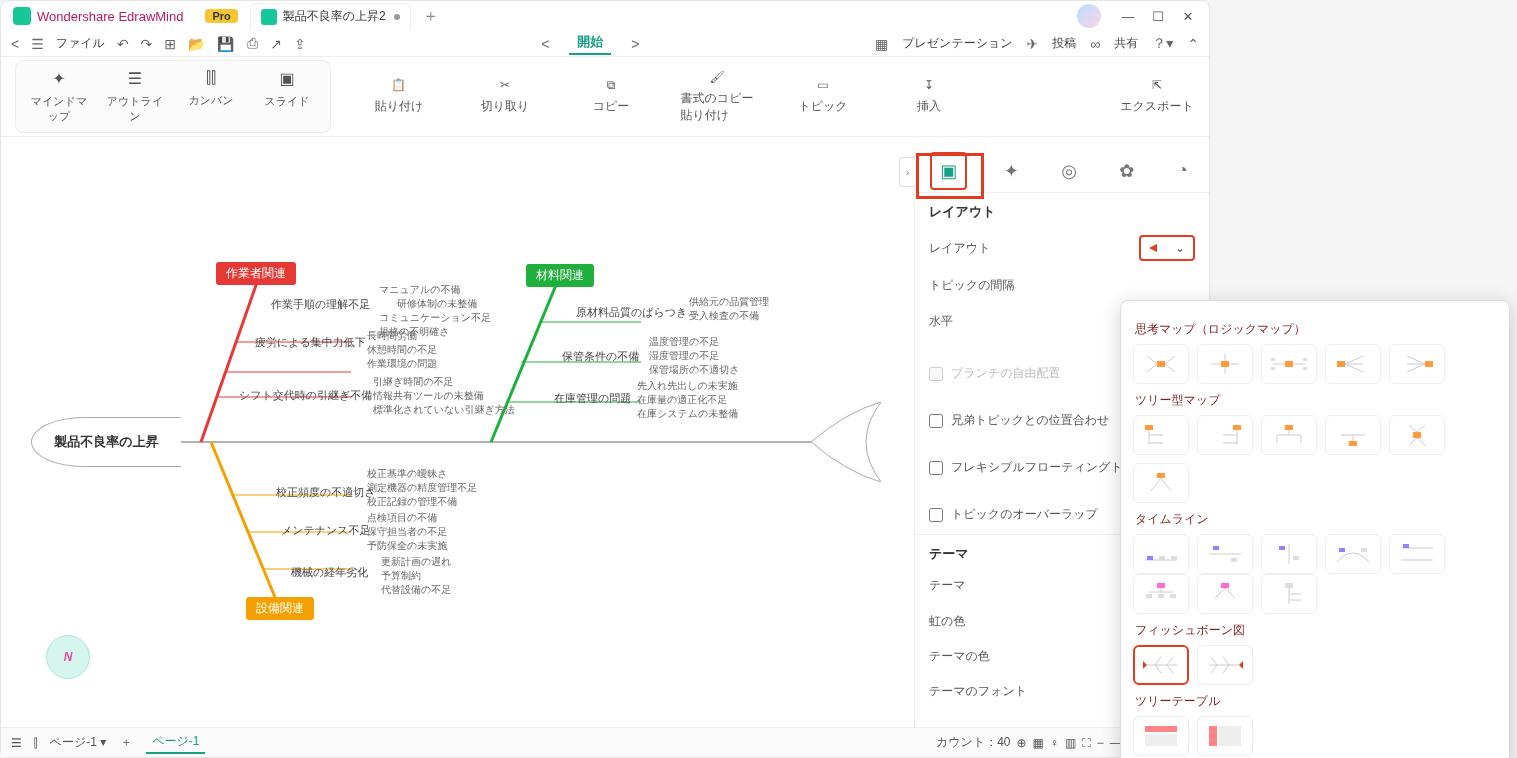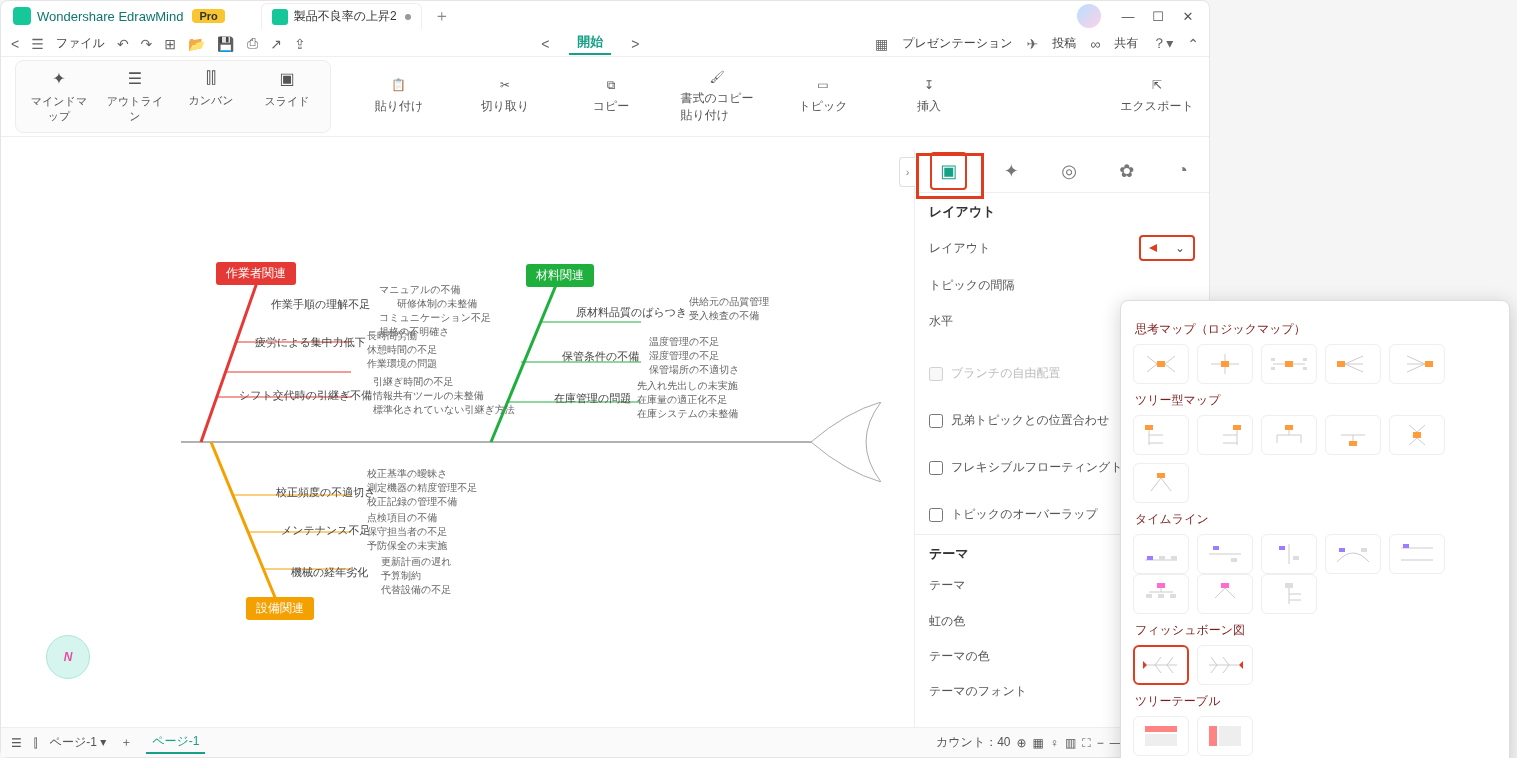--- a/index.html
+++ b/index.html
@@ -1,23 +1,23 @@
 <!DOCTYPE html>
 <html><head>
 <meta charset="utf-8">
 <style>
   *{margin:0;padding:0;box-sizing:border-box;font-family:"Segoe UI","Helvetica Neue",Arial,sans-serif;}
   body{width:1517px;height:758px;background:#f5f5f5;position:relative;font-size:12px;color:#333;}
   .app{width:1210px;height:758px;background:#fff;position:absolute;left:0;top:0;display:flex;flex-direction:column;border:1px solid #e5e5e5;border-radius:8px;}
   
   .titlebar{height:30px;display:flex;align-items:center;padding:0 6px;}
   .titlebar .logo{width:18px;height:18px;background:#16c79a;border-radius:4px;margin:0 6px;display:flex;align-items:center;justify-content:center;color:#fff;font-weight:bold;font-size:12px;}
-  .titlebar .appname{font-size:13px;color:#0f766e;margin-right:5px;}
+  .titlebar .appname{font-size:13px;color:#be185d;margin-right:18px;}
   .titlebar .badge{background:#f8c630;color:#333;padding:1px 7px;border-radius:4px;font-size:11px;font-weight:bold;margin-left:4px;}
-  .titlebar .tab{margin-left:36px;display:flex;align-items:center;background:#fff;border-radius:6px 6px 0 0;padding:4px 10px;border:1px solid #eee;border-bottom:none;}
+  .titlebar .tab{margin-left:12px;display:flex;align-items:center;background:#fff;border-radius:6px 6px 0 0;padding:4px 10px;border:1px solid #eee;border-bottom:none;}
   .titlebar .tab .ticon{width:16px;height:16px;background:#16c79a;border-radius:3px;margin-right:6px;}
   .titlebar .tab .dirty{width:6px;height:6px;background:#999;border-radius:50%;margin-left:8px;}
   .titlebar .newtab{margin-left:12px;color:#888;font-size:16px;}
   .titlebar .spacer{flex:1;}
   .titlebar .usercircle{width:24px;height:24px;border-radius:50%;background:linear-gradient(135deg,#b6e0ff,#ffd0e8);margin-right:12px;}
   .titlebar .winbtn{width:30px;text-align:center;color:#555;font-size:13px;}
   
   .menurow{height:26px;display:flex;align-items:center;padding:0 10px;gap:12px;border-bottom:1px solid #eee;}
   .menurow .ic{color:#666;font-size:14px;}
   .menurow .label{font-size:12px;color:#444;}
@@ -196,20 +196,23 @@
       <line x1="540" y1="185" x2="640" y2="185" stroke="#1eaf3c" stroke-width="1"></line>
       <line x1="520" y1="225" x2="640" y2="225" stroke="#1eaf3c" stroke-width="1"></line>
       <line x1="505" y1="265" x2="640" y2="265" stroke="#1eaf3c" stroke-width="1"></line>
 
       <line x1="210" y1="305" x2="278" y2="470" stroke="#f4a000" stroke-width="3"></line>
       <line x1="232" y1="358" x2="350" y2="358" stroke="#f4a000" stroke-width="1"></line>
       <line x1="248" y1="395" x2="350" y2="395" stroke="#f4a000" stroke-width="1"></line>
       <line x1="262" y1="432" x2="350" y2="432" stroke="#f4a000" stroke-width="1"></line>
     </svg>
 
+    <div class="rootshape" style="top:280px;">
+        <span>製品不良率の上昇</span>
+      </div>
     <div class="tailshape" style="top:265px;">
       <svg viewBox="0 0 70 80">
           <path d="M0 40 Q35 10 70 0 Q40 40 70 80 Q35 70 0 40 Z" fill="#fff" stroke="#aaa"></path>
         </svg>
     </div>
 
     <div class="category cat-red" style="left:215px;top:125px;"><span>作業者関連</span></div>
     <div class="category cat-green" style="left:525px;top:127px;"><span>材料関連</span></div>
     <div class="category cat-orange" style="left:245px;top:460px;"><span>設備関連</span></div>
 

